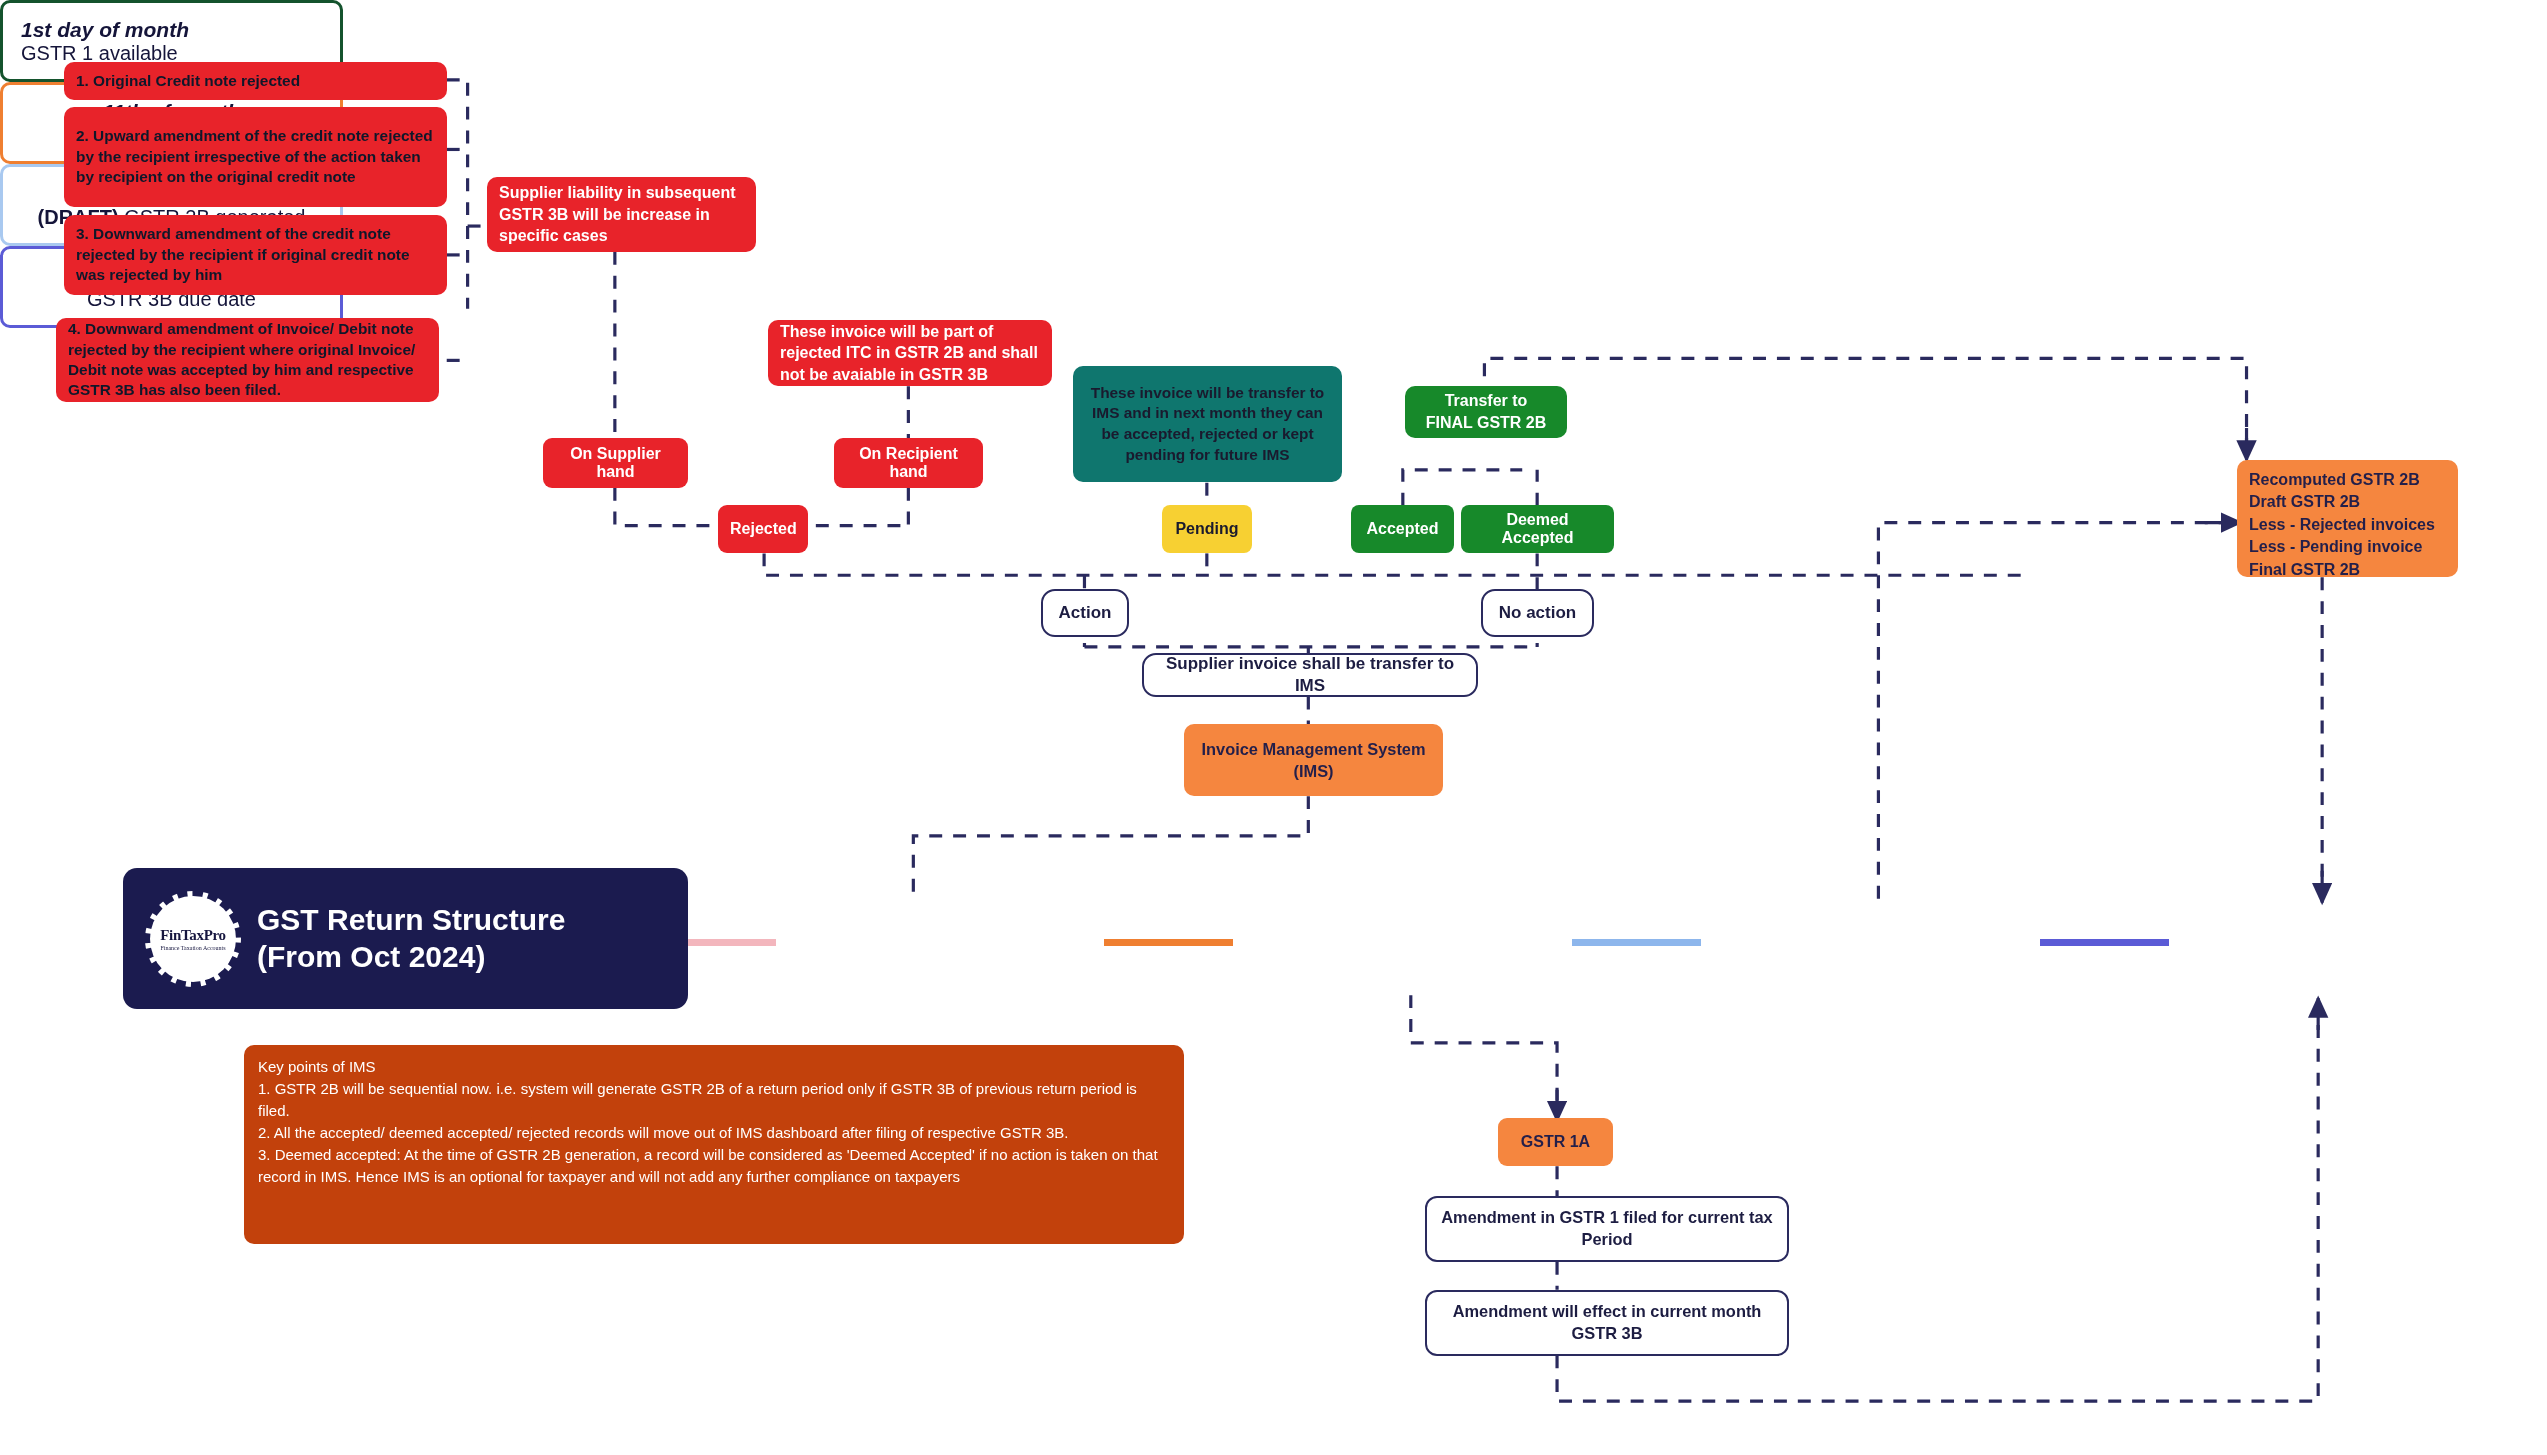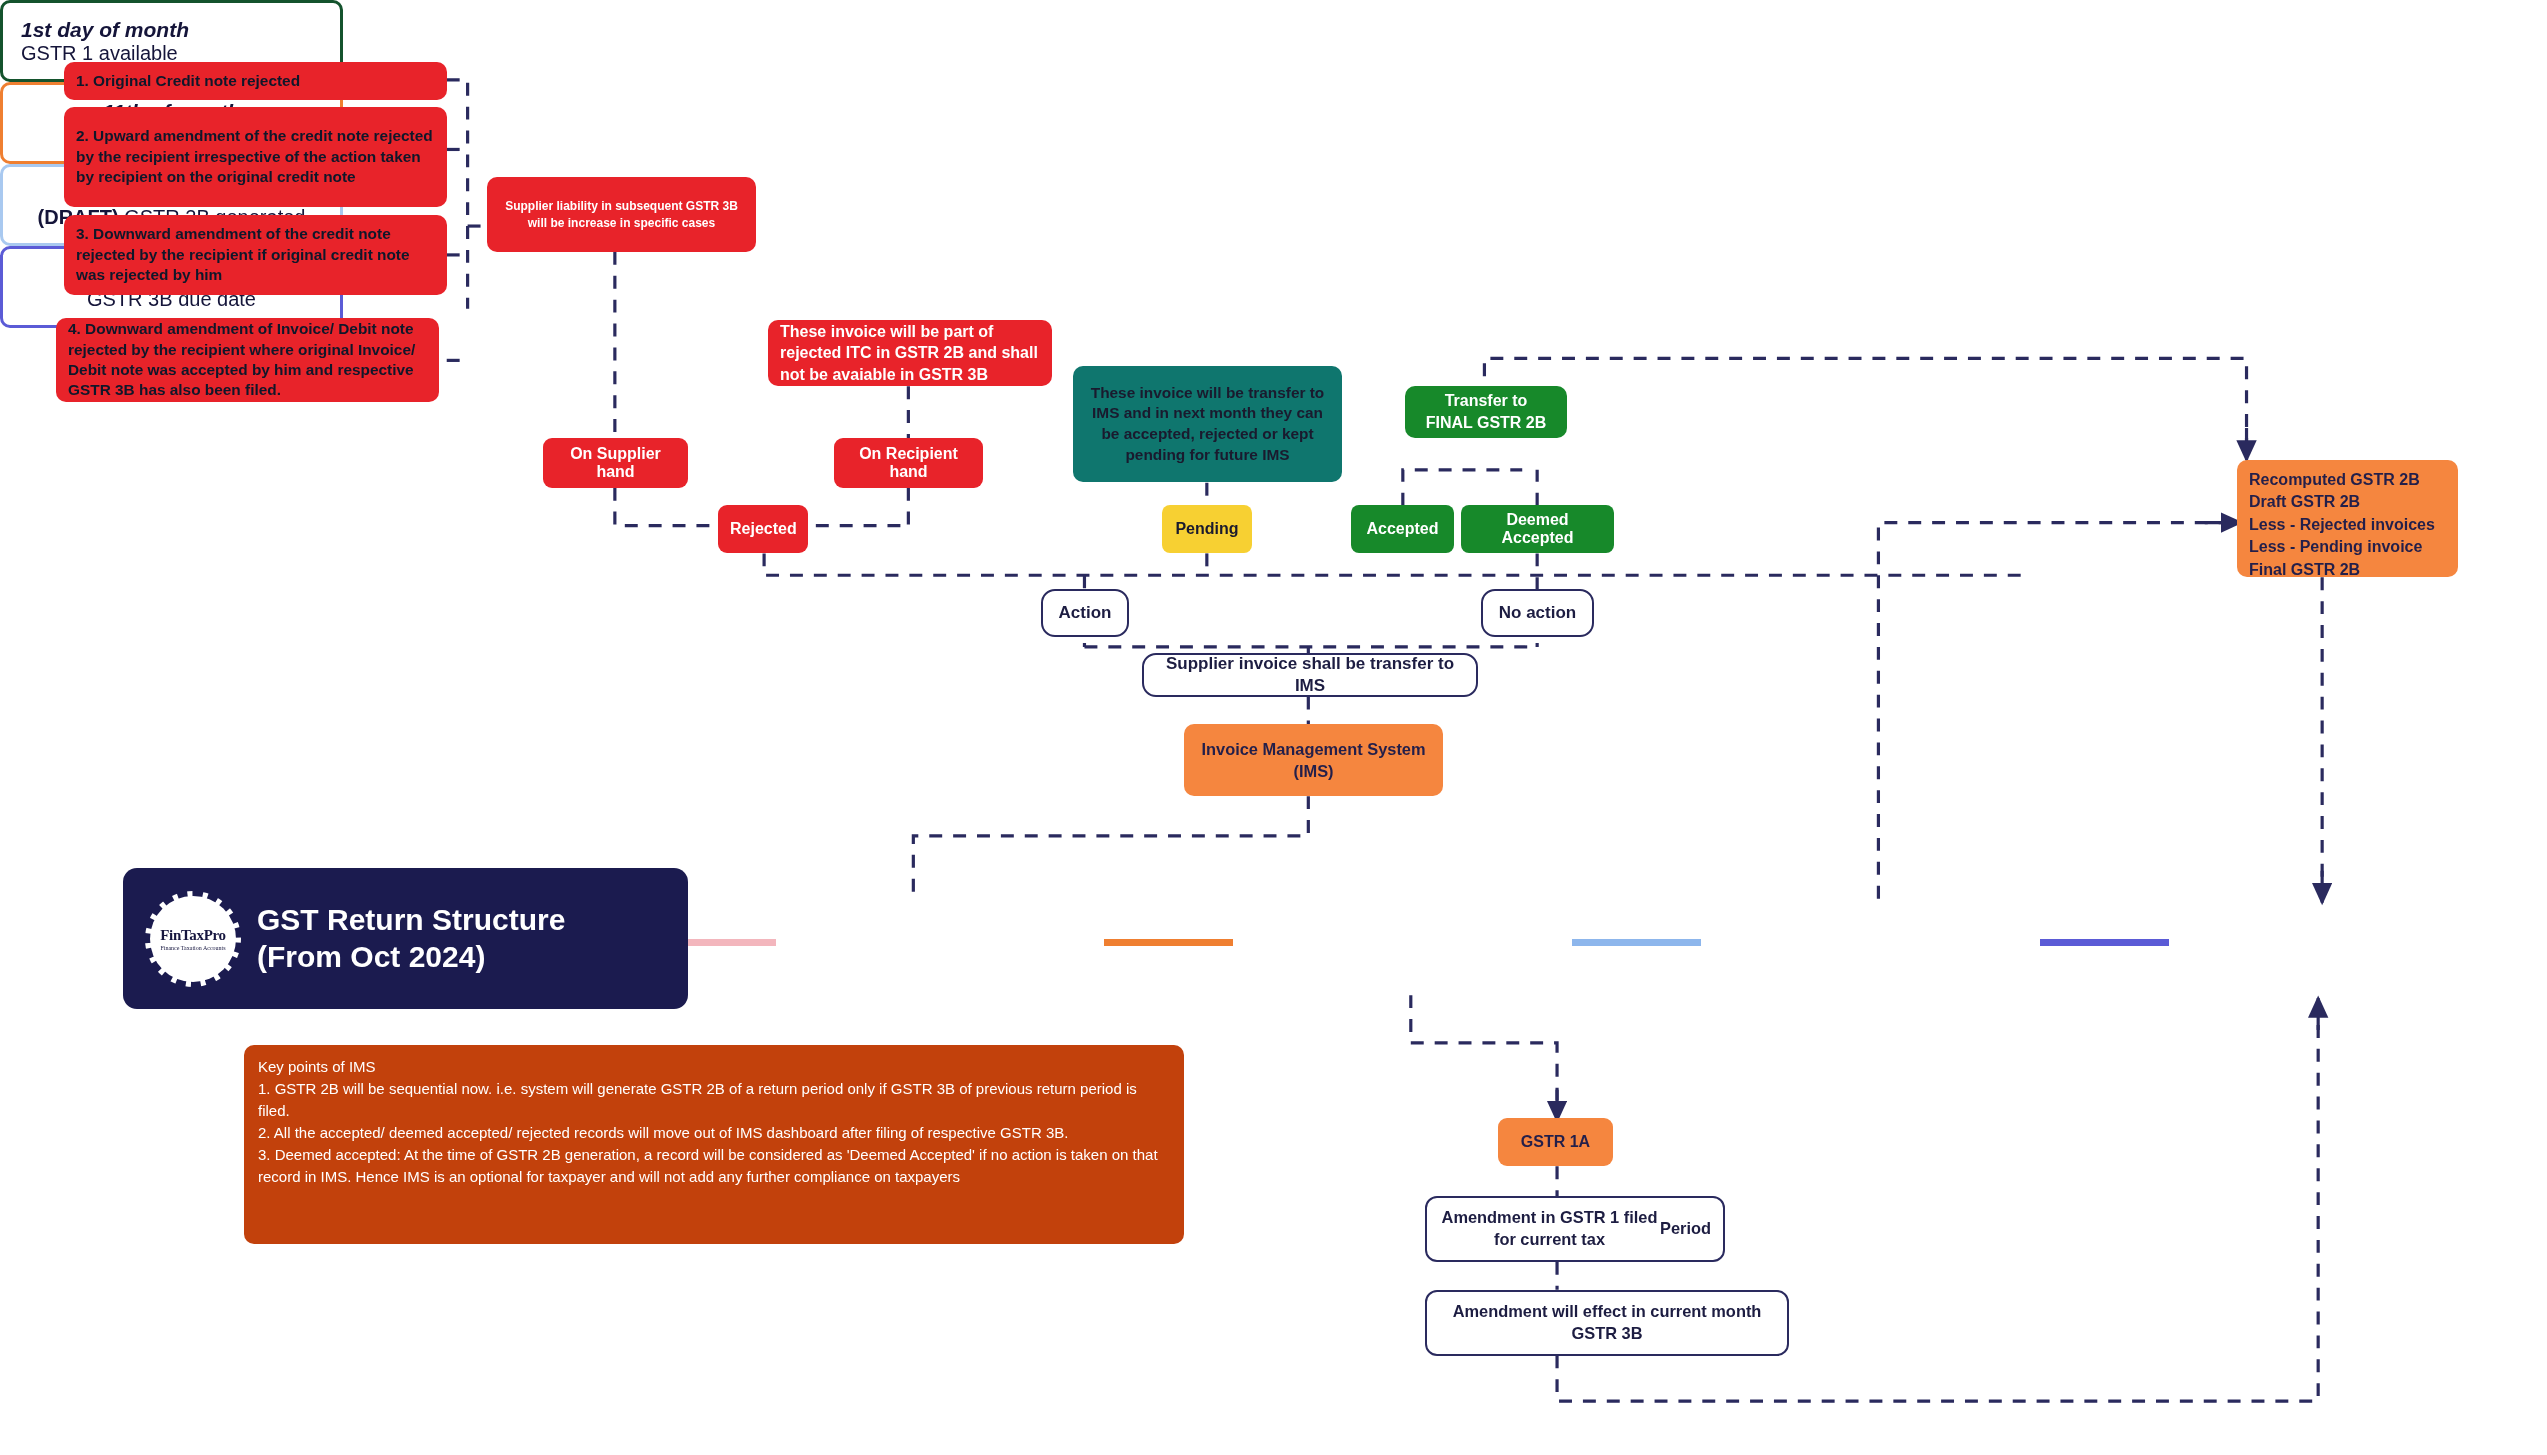--- a/index.html
+++ b/index.html
@@ -131,21 +131,21 @@
     <span class="txt">2. Upward amendment of the credit note rejected by the recipient irrespective of the action  taken by recipient on the original credit note</span>
   </div>
   <div class="node red red-lg" style="left:64px;top:215px;width:383px;height:80px;">
     <span class="txt">3. Downward amendment of the credit note rejected by the recipient if original credit note was rejected by him</span>
   </div>
   <div class="node red red-lg" style="left:56px;top:318px;width:383px;height:84px;">
     <span class="txt">4. Downward amendment of Invoice/ Debit note rejected by the recipient where original Invoice/ Debit note was accepted by him and respective GSTR 3B has also been filed.</span>
   </div>
 
   <div class="node red" style="left:487px;top:177px;width:269px;height:75px;border-radius:10px;
-              font-size:12px;line-height:1.35;text-align:center;justify-content:center;padding:6px 12px;font-weight:bold;color:#fff;">
+              font-size:16px;line-height:1.35;text-align:left;justify-content:center;padding:6px 12px;font-weight:bold;color:#fff;">
     <span class="txt">Supplier liability in subsequent GSTR 3B will be increase in specific cases</span>
   </div>
 
   <div class="node red" style="left:768px;top:320px;width:284px;height:66px;border-radius:10px;
               font-size:16px;line-height:1.35;padding:7px 12px;font-weight:bold;color:#fff;">
     <span class="txt">These invoice will be part of rejected ITC in GSTR 2B and shall not be avaiable in GSTR 3B</span>
   </div>
 
   <div class="node yellow" style="left:1073px;top:366px;width:269px;height:116px;">
     <span class="txt">These invoice will be transfer to IMS and in next month they can be accepted, rejected or kept pending for future IMS</span>
@@ -253,21 +253,21 @@
       <div>Key points of IMS</div>
       <div>1. GSTR 2B will be sequential now. i.e. system will generate GSTR 2B of a return period only if  GSTR 3B of previous return period is filed.</div>
       <div>2. All the accepted/ deemed accepted/ rejected records will move out of IMS dashboard after filing of respective GSTR 3B.</div>
       <div>3. Deemed accepted: At the time of GSTR 2B generation, a record will be considered as 'Deemed Accepted' if no action is taken on that record in IMS.  Hence IMS is an optional for taxpayer and will not add any further compliance on taxpayers</div>
     </div>
   </div>
 
   <div class="node orange-pill" style="left:1498px;top:1118px;width:115px;height:48px;">
     <span class="txt">GSTR 1A</span>
   </div>
-  <div class="node outline" style="left:1425px;top:1196px;width:300px;height:66px;flex-direction:row;">
+  <div class="node outline" style="left:1425px;top:1196px;width:364px;height:66px;flex-direction:column;">
     <span>Amendment in GSTR 1 filed for current tax</span>
     <span>Period</span>
   </div>
   <div class="node outline" style="left:1425px;top:1290px;width:364px;height:66px;flex-direction:column;">
     <span>Amendment will effect in current month</span>
     <span>GSTR 3B</span>
   </div>
 
 </div>
 

